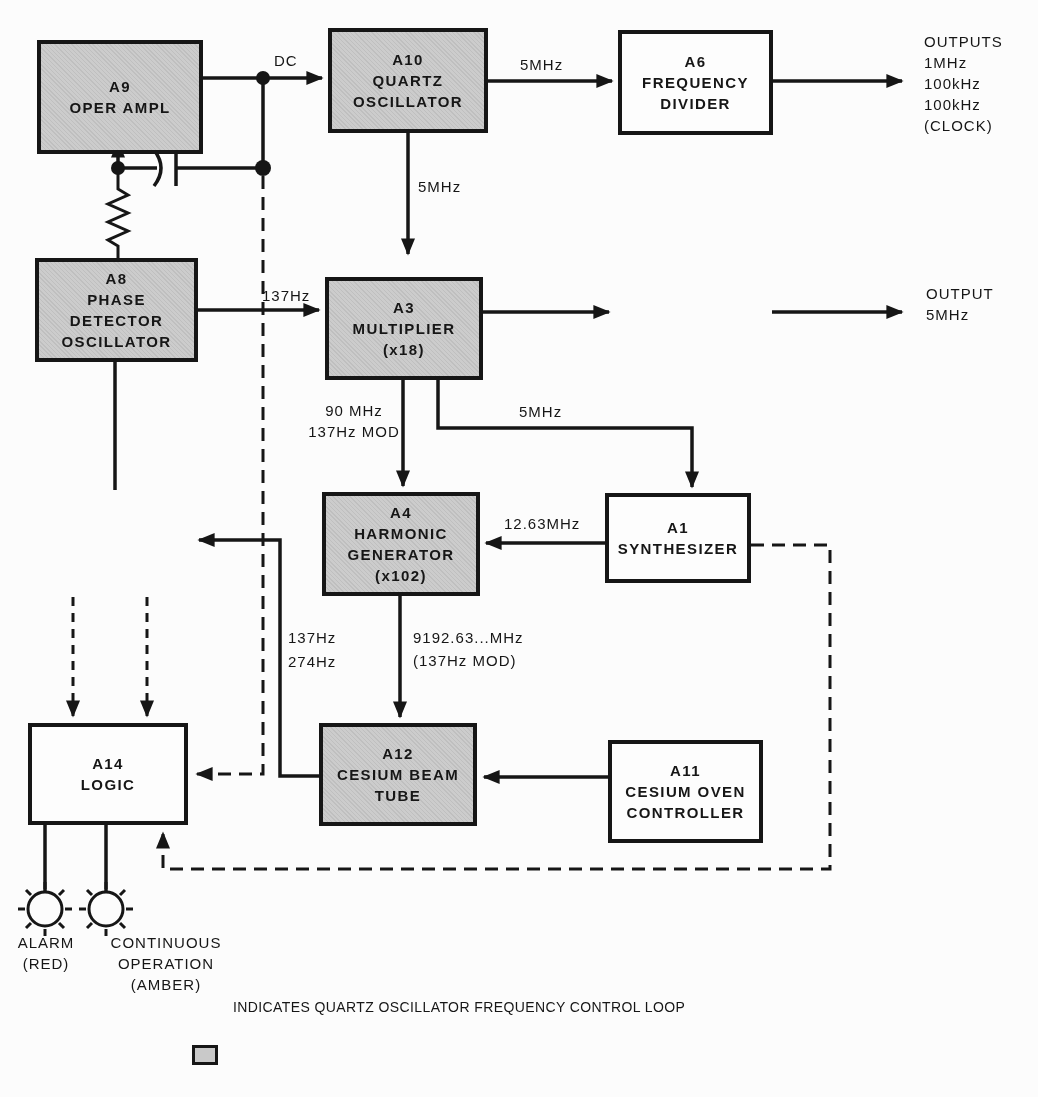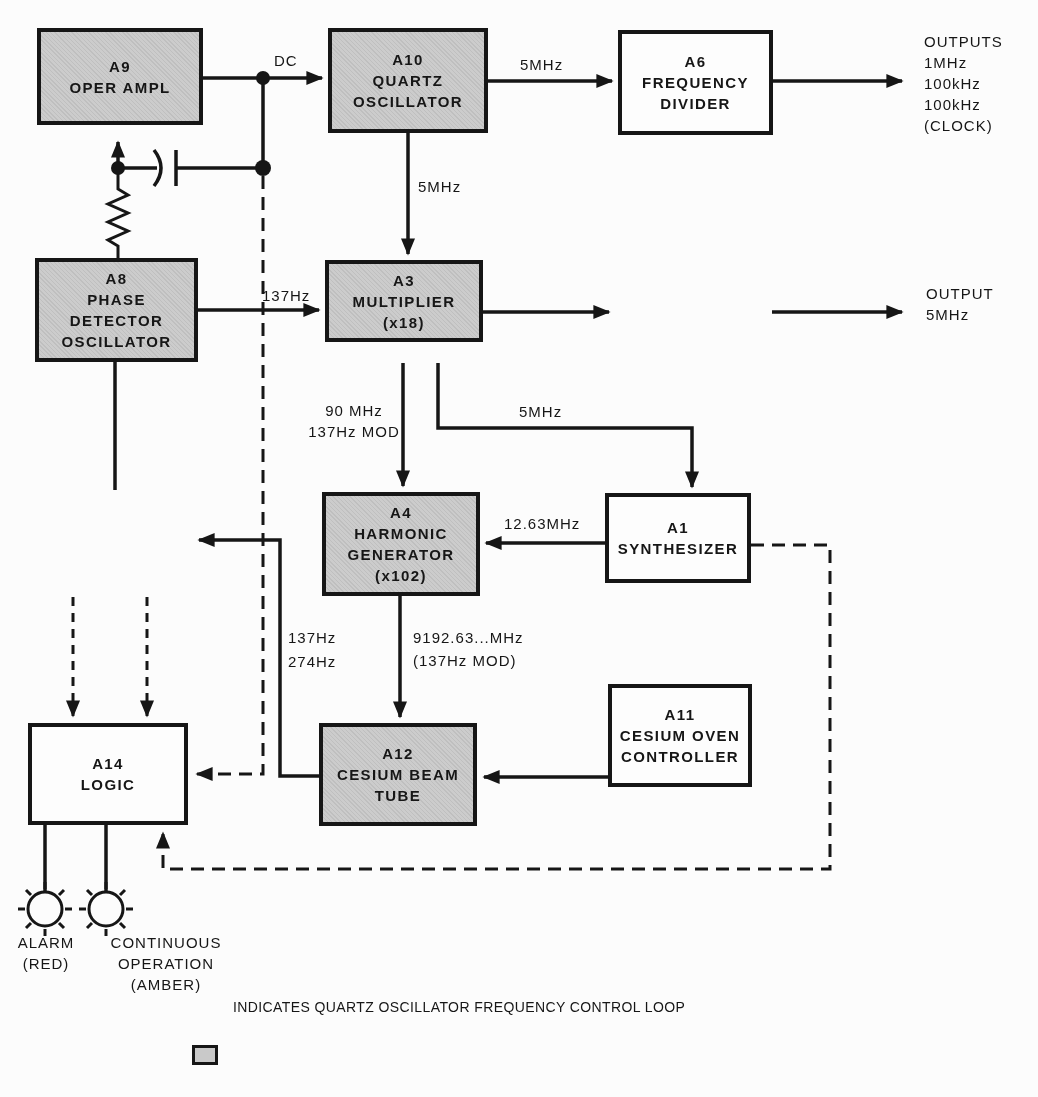--- a/index.html
+++ b/index.html
@@ -99,47 +99,47 @@
       <path d="M45,889 V882 M45,929 V936 M25,909 H18 M65,909 H72
                M31,895 L26,890 M59,895 L64,890 M31,923 L26,928 M59,923 L64,928"></path>
     </g>
     <g stroke="#161616" stroke-width="3" fill="none">
       <circle cx="106" cy="909" r="17"></circle>
       <path d="M106,889 V882 M106,929 V936 M86,909 H79 M126,909 H133
                M92,895 L87,890 M120,895 L125,890 M92,923 L87,928 M120,923 L125,928"></path>
     </g>
   </svg>
 
-  <div class="block shaded" style="left:37px;top:28px;width:166px;height:97px">A9
+  <div class="block shaded" style="left:37px;top:40px;width:166px;height:114px">A9
 OPER AMPL</div>
   <div class="block shaded" style="left:328px;top:28px;width:160px;height:105px">A10
 QUARTZ
 OSCILLATOR</div>
   <div class="block plain" style="left:618px;top:30px;width:155px;height:105px">A6
 FREQUENCY
 DIVIDER</div>
   <div class="block shaded" style="left:35px;top:258px;width:163px;height:104px">A8
 PHASE
 DETECTOR
 OSCILLATOR</div>
-  <div class="block shaded" style="left:325px;top:260px;width:158px;height:82px">A3
+  <div class="block shaded" style="left:325px;top:277px;width:158px;height:103px">A3
 MULTIPLIER
 (x18)</div>
   <div class="block shaded" style="left:322px;top:492px;width:158px;height:104px">A4
 HARMONIC
 GENERATOR
 (x102)</div>
   <div class="block plain" style="left:605px;top:493px;width:146px;height:90px">A1
 SYNTHESIZER</div>
   <div class="block plain" style="left:28px;top:723px;width:160px;height:102px">A14
 LOGIC</div>
   <div class="block shaded" style="left:319px;top:723px;width:158px;height:103px">A12
 CESIUM BEAM
 TUBE</div>
-  <div class="block plain" style="left:608px;top:684px;width:144px;height:103px">A11
+  <div class="block plain" style="left:608px;top:740px;width:155px;height:103px">A11
 CESIUM OVEN
 CONTROLLER</div>
 
   <div class="lbl" style="left:274px;top:50px">DC</div>
   <div class="lbl" style="left:520px;top:54px">5MHz</div>
   <div class="lbl" style="left:924px;top:31px">OUTPUTS
 1MHz
 100kHz
 100kHz
 (CLOCK)</div>

